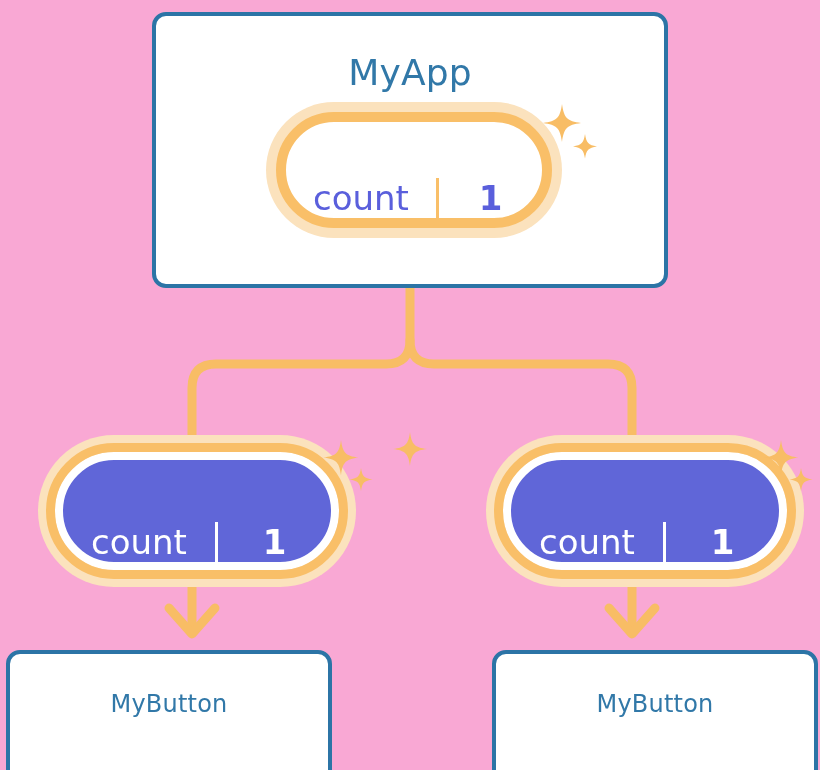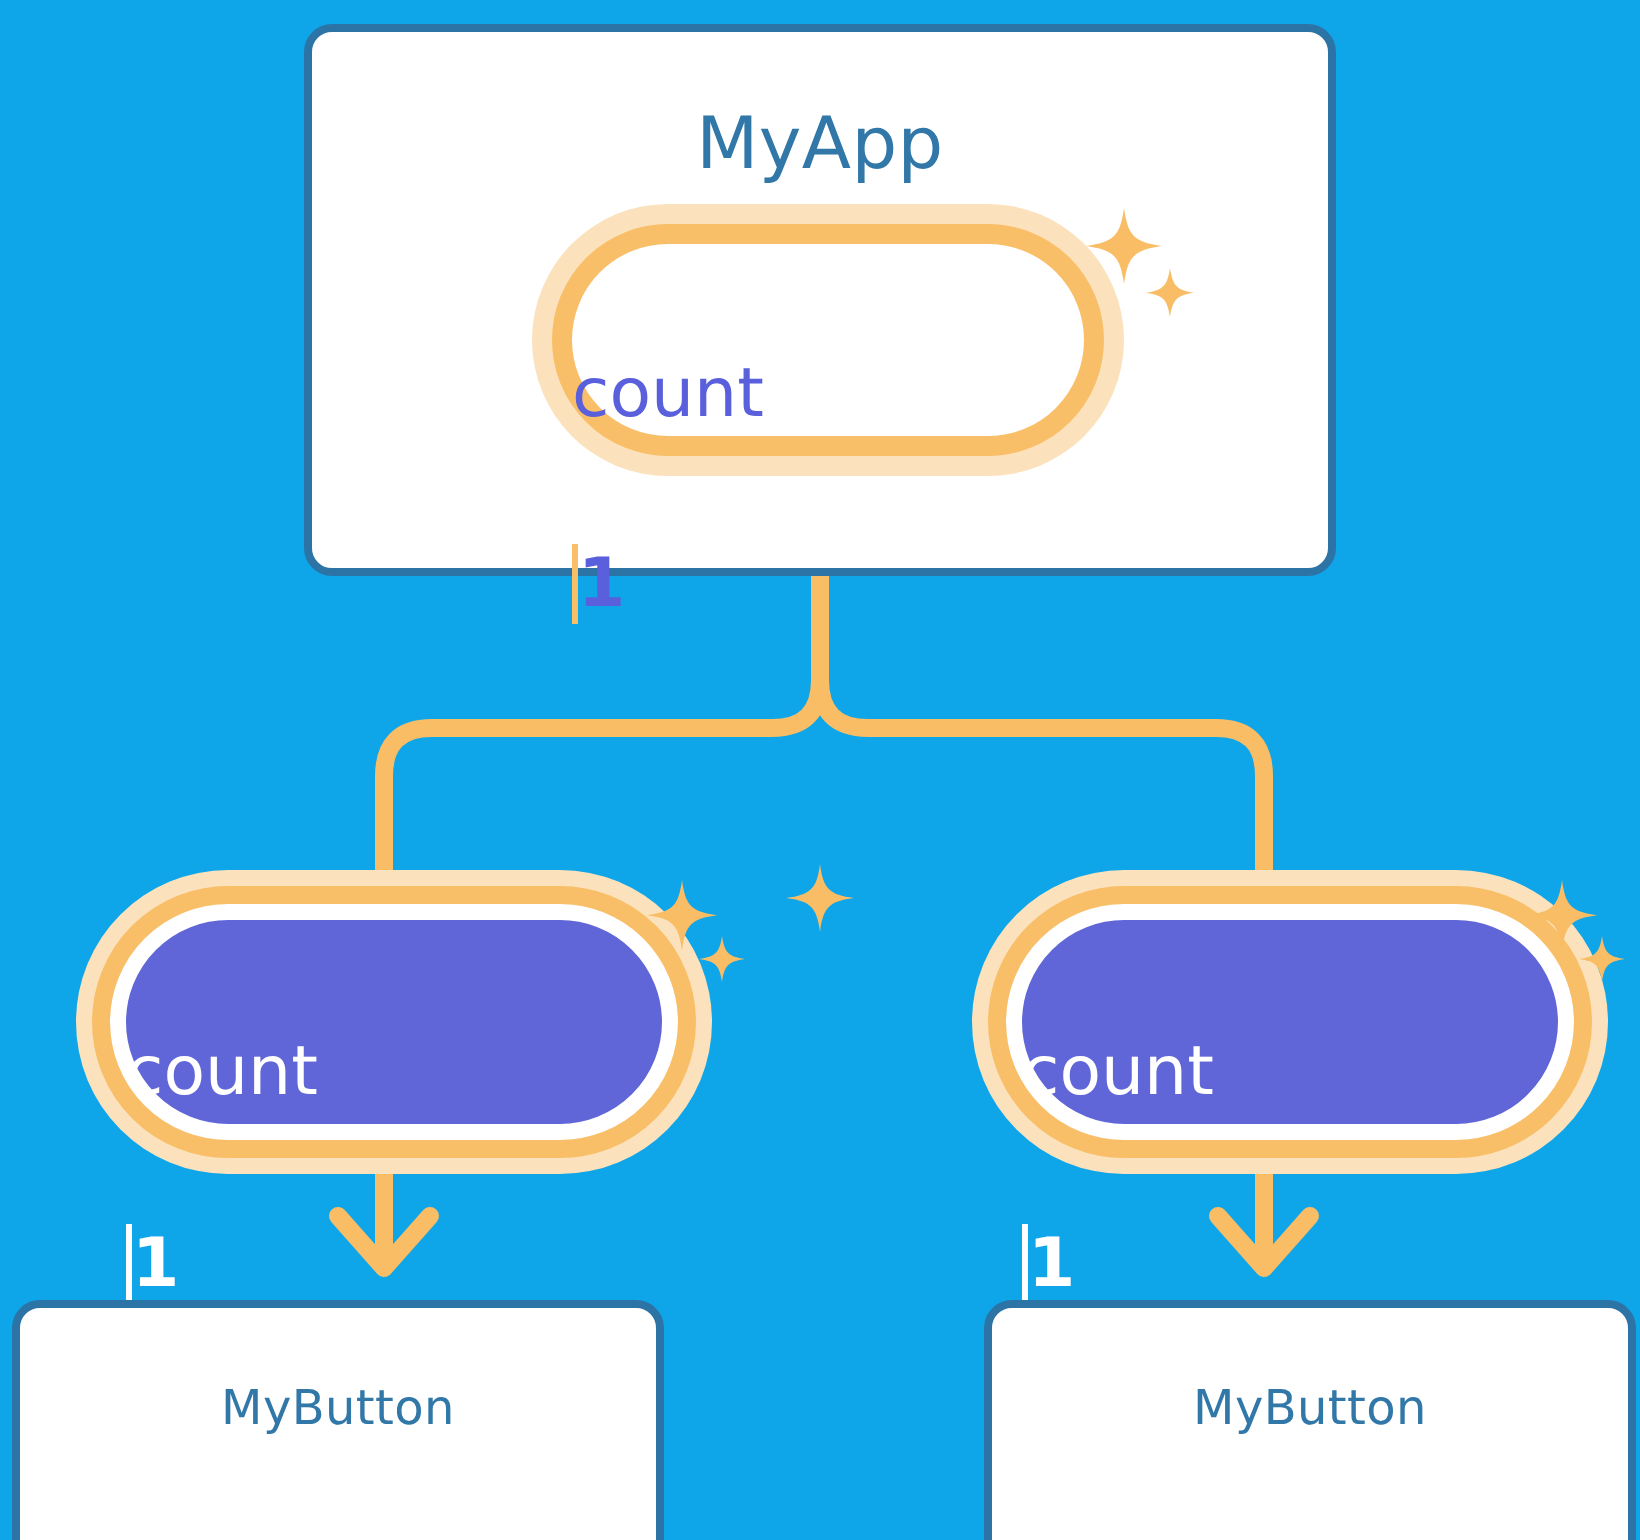--- a/index.html
+++ b/index.html
@@ -10,21 +10,21 @@
   body {
     width: 820px;
     height: 770px;
     overflow: hidden;
     font-family: "DejaVu Sans", sans-serif;
   }
   .stage {
     position: relative;
     width: 820px;
     height: 770px;
-    background: #0ea5e9;
+    background: #f9a8d4;
   }
 
   
   .wires {
     position: absolute;
     left: 0;
     top: 0;
     width: 820px;
     height: 770px;
     pointer-events: none;
@@ -77,24 +77,23 @@
     font-weight: 500;
     letter-spacing: 0.2px;
   }
 
   
   .pill {
     position: absolute;
     box-sizing: border-box;
     border-radius: 999px;
     display: flex;
-    align-items: flex-start;
+    align-items: flex-end;
     
     box-shadow: 0 0 0 10px #fbe2bd;
-    flex-direction: column;
   }
   .pill-key, .pill-val {
     display: flex;
     align-items: center;
     justify-content: center;
     box-sizing: border-box;
   }
 
   
   .pill-top {

